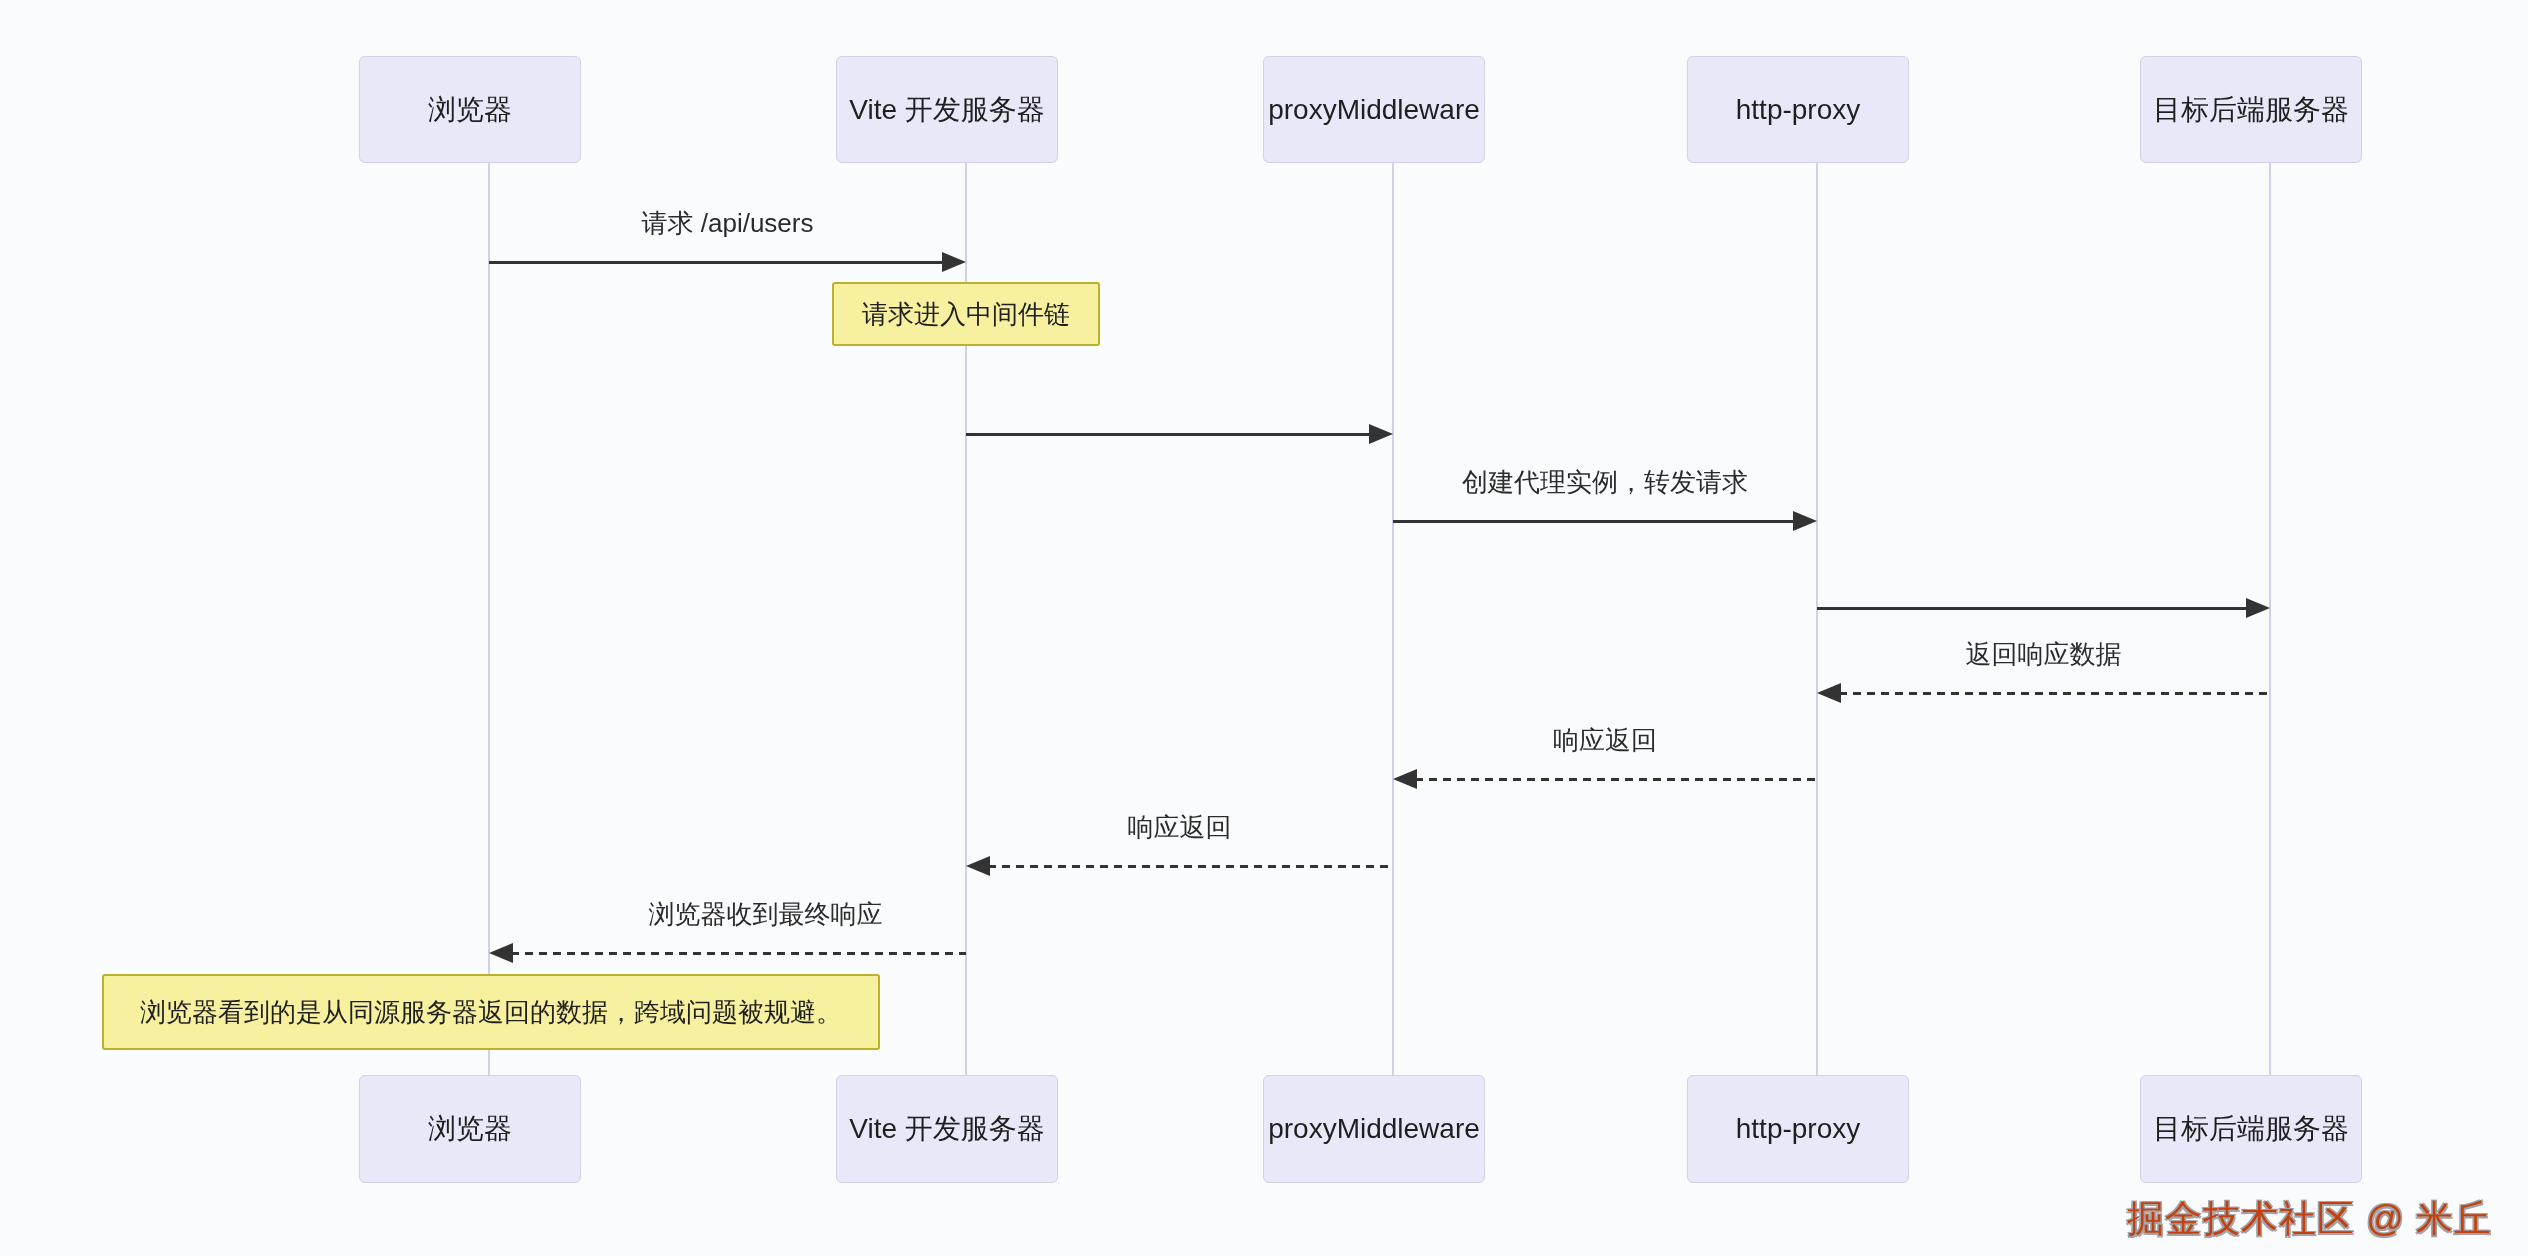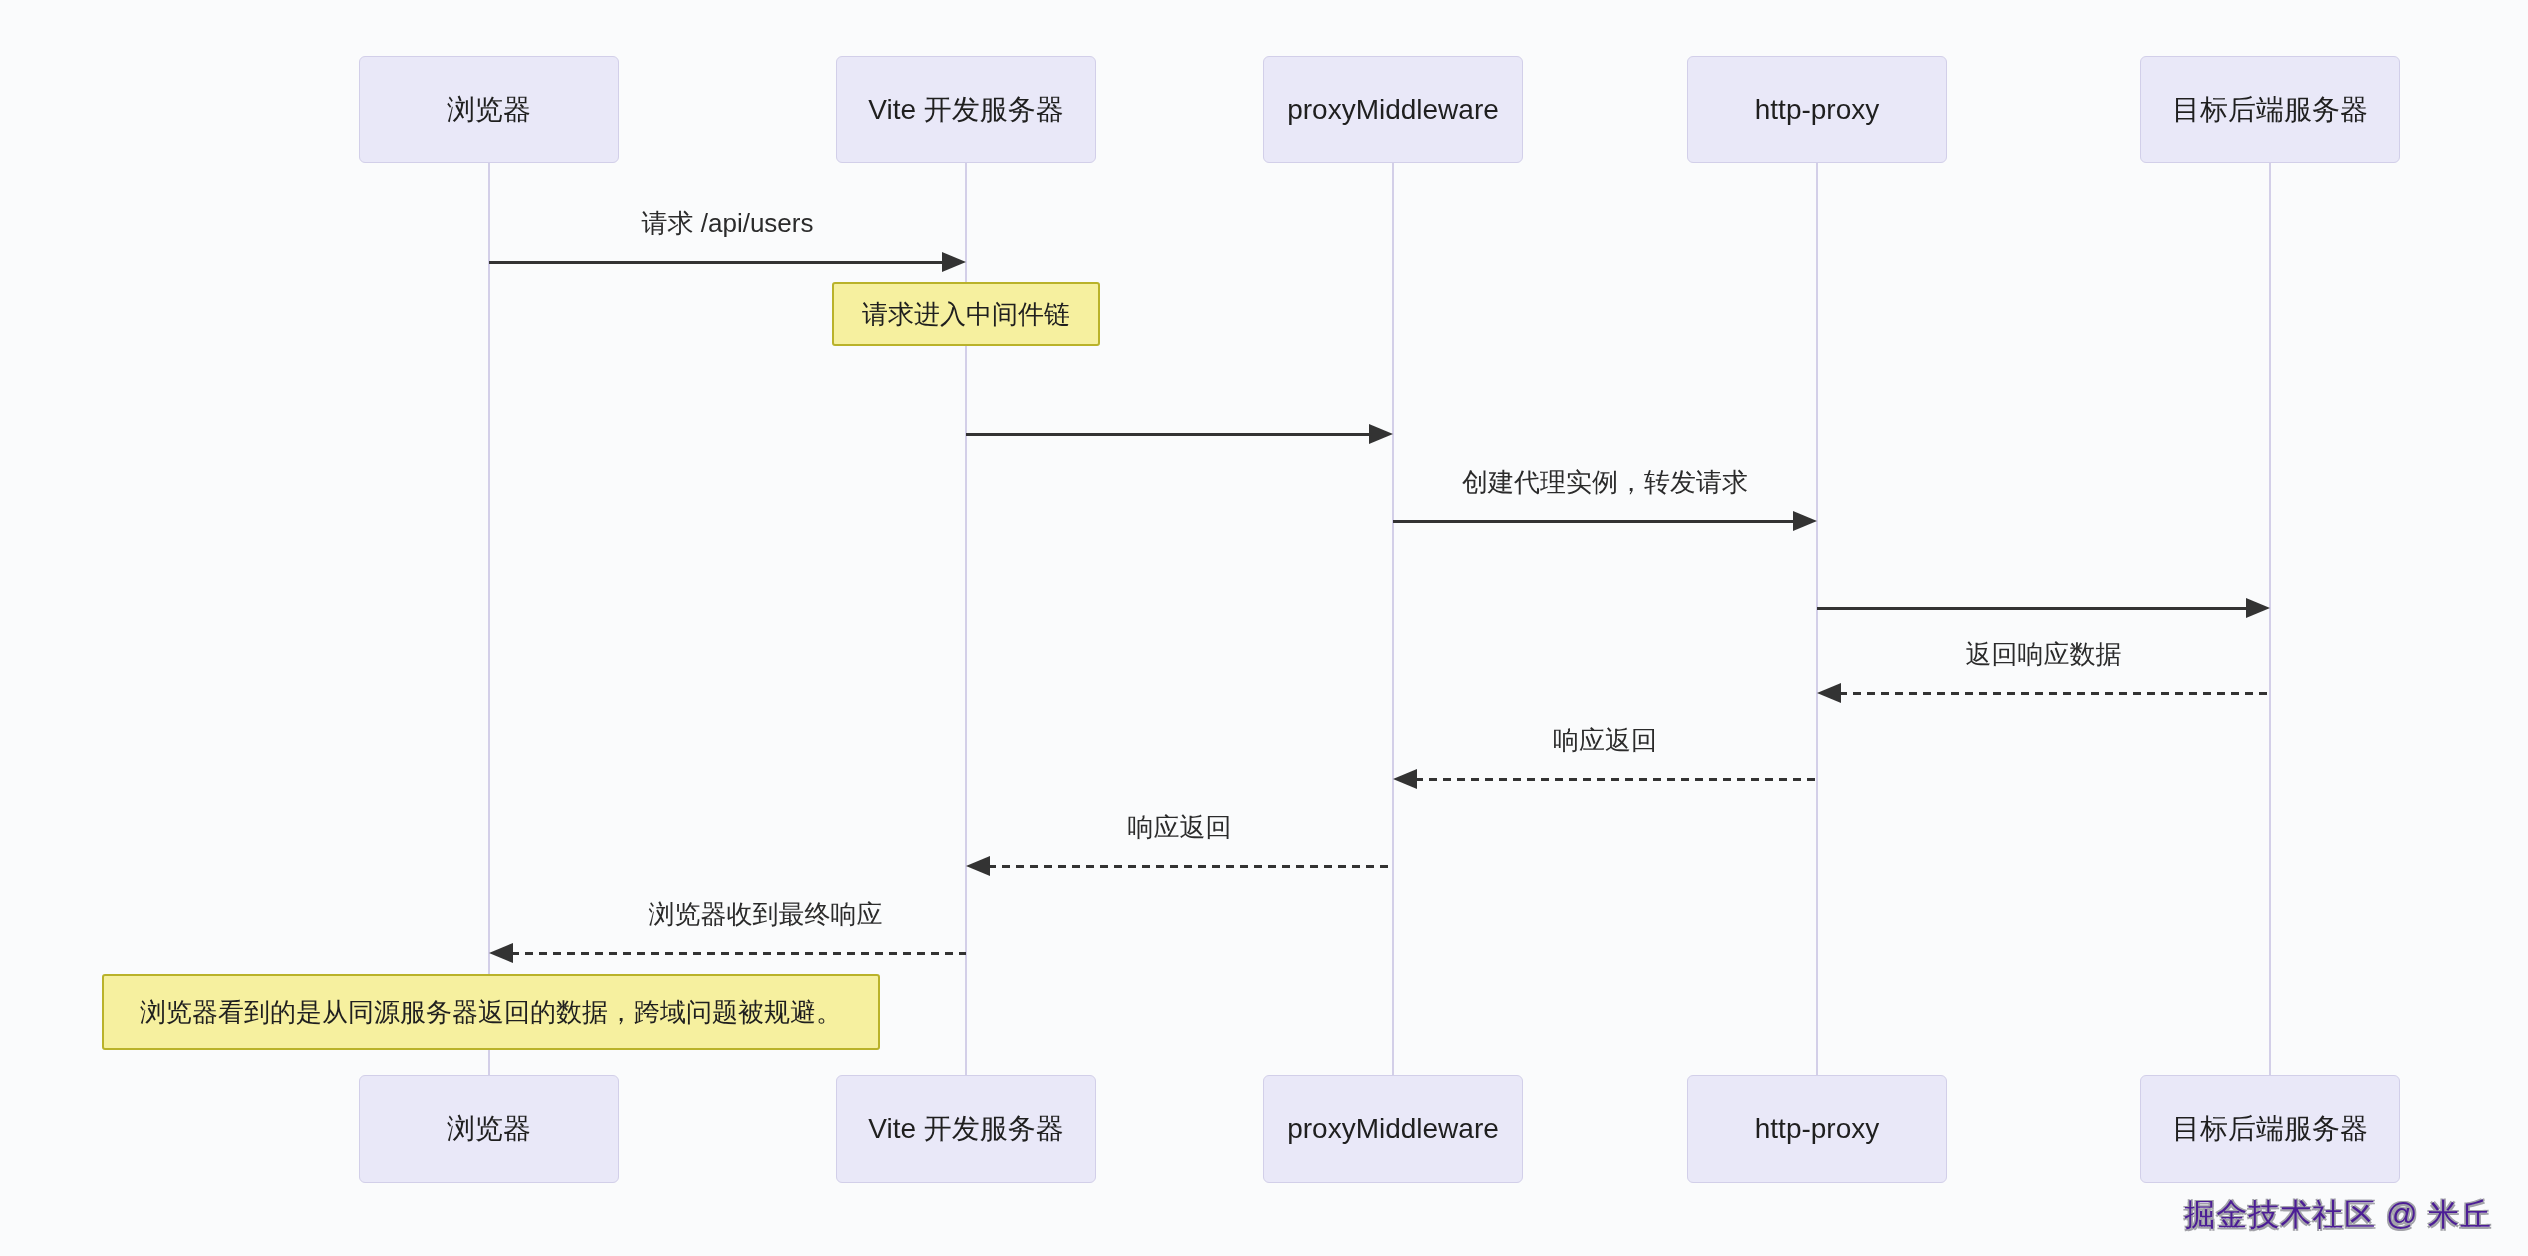--- a/index.html
+++ b/index.html
@@ -2,21 +2,21 @@
 <html><head>
 <meta charset="utf-8">
 <style>
   html,body{margin:0;padding:0;background:#fafbfc;}
   .stage{
     position:relative;width:2528px;height:1256px;background:#fafbfc;
     font-family:"Liberation Sans","DejaVu Sans",sans-serif;color:#262626;overflow:hidden;
   }
   .lifeline{position:absolute;width:2px;background:#d3cfe8;}
   .actor{
-    position:absolute;width:260px;box-sizing:border-box;
+    position:absolute;width:222px;box-sizing:border-box;
     display:flex;align-items:center;justify-content:center;
     background:#e9e8f8;border:1px solid #d2cfe9;border-radius:6px;
     font-size:28px;color:#1f1f1f;white-space:nowrap;
   }
   .msg-label{
     position:absolute;font-size:26px;color:#2b2b2b;text-align:center;
     white-space:nowrap;line-height:34px;
   }
   .msg-line{position:absolute;height:3px;background:#333333;}
   .msg-line.dashed{
@@ -29,22 +29,22 @@
   .arrowhead.right{border-left:24px solid #333333;}
   .arrowhead.left{border-right:24px solid #333333;}
   .note{
     position:absolute;box-sizing:border-box;
     background:#f6f09f;border:2px solid #b9b22a;border-radius:3px;
     display:flex;align-items:center;justify-content:center;
     font-size:26px;color:#1f1f1f;white-space:nowrap;
   }
   .watermark{
     position:absolute;top:1194px;right:36px;
-    font-size:31px;letter-spacing:1px;white-space:nowrap;
-    color:#4c1d95;
+    font-size:37px;letter-spacing:1px;white-space:nowrap;
+    color:#c2410c;
     text-shadow:-1.5px -1.5px 0 #a2a2a8, 1.5px -1.5px 0 #a2a2a8,
                 -1.5px 1.5px 0 #a2a2a8, 1.5px 1.5px 0 #a2a2a8;
   }
 </style>
 </head>
 <body>
 
 <div class="stage" id="stage">
   <div class="watermark">掘金技术社区 @ 米丘</div>
 <div class="lifeline" style="left: 488px; top: 163px; height: 912px;"></div>

